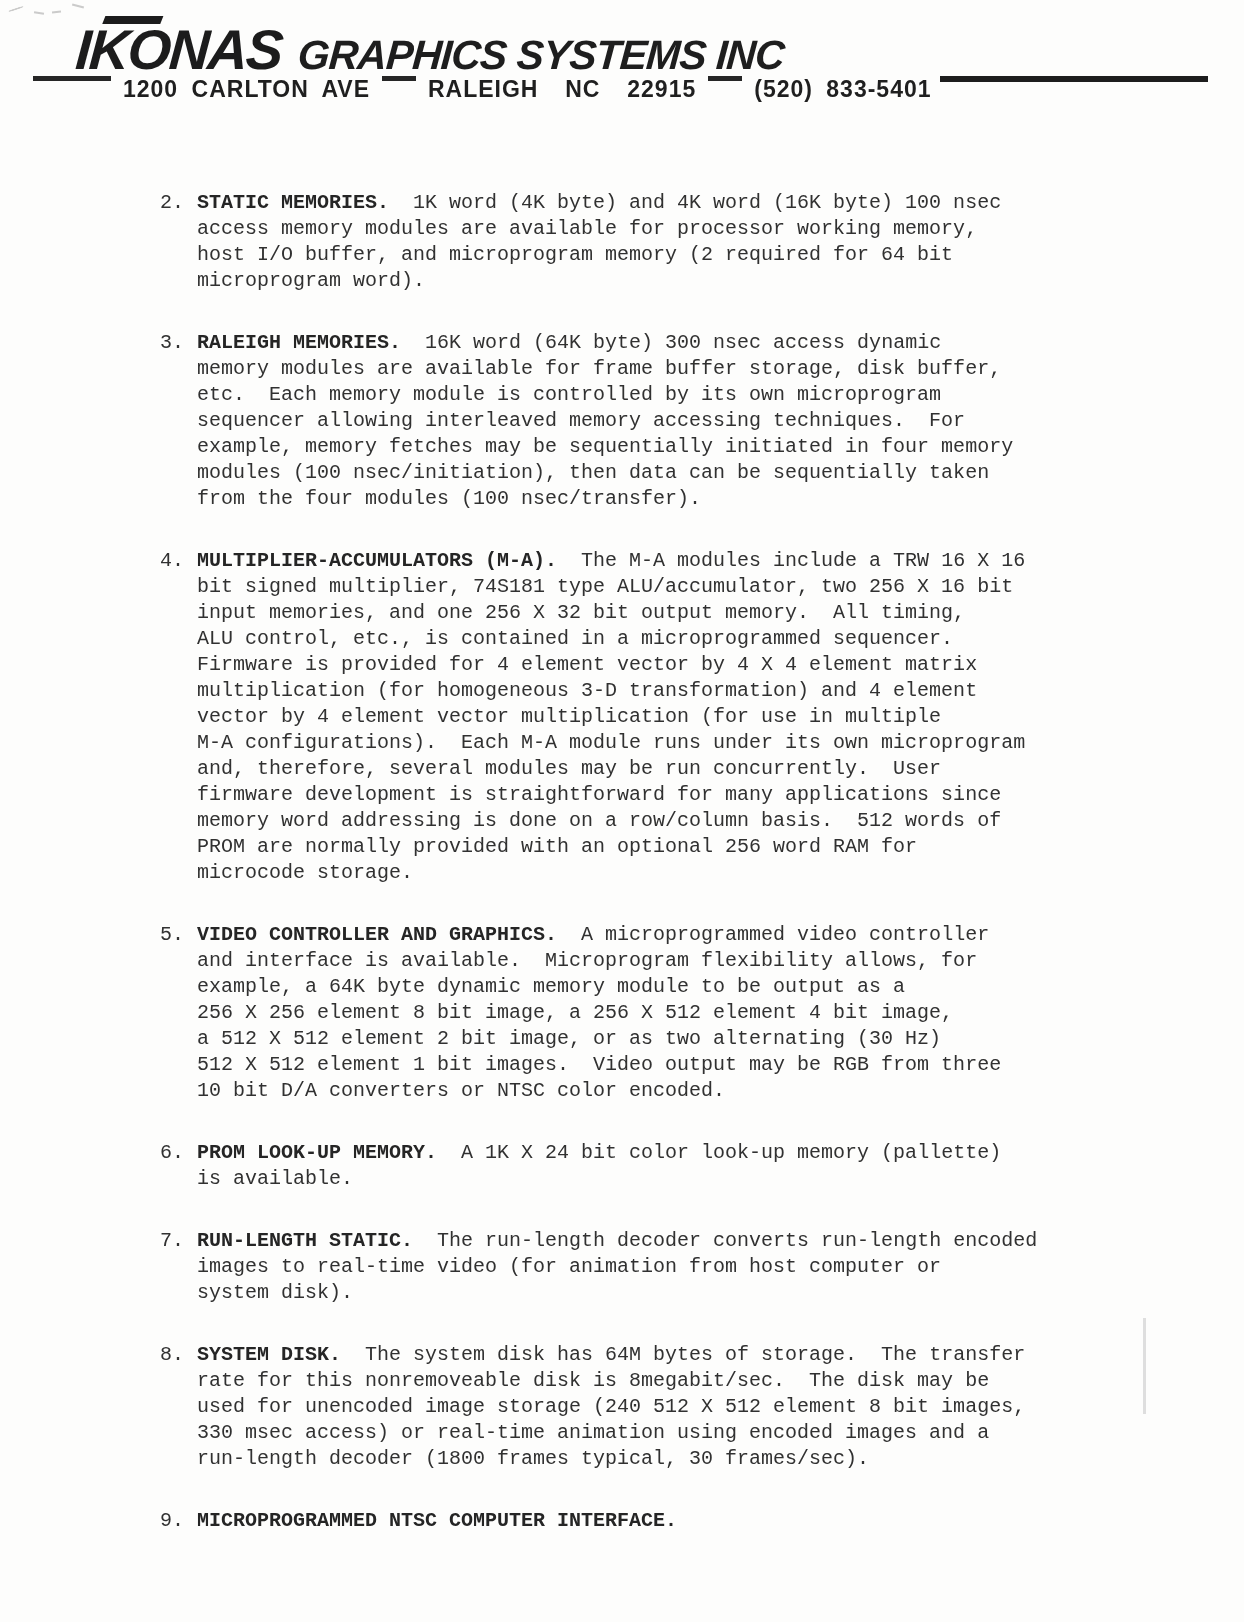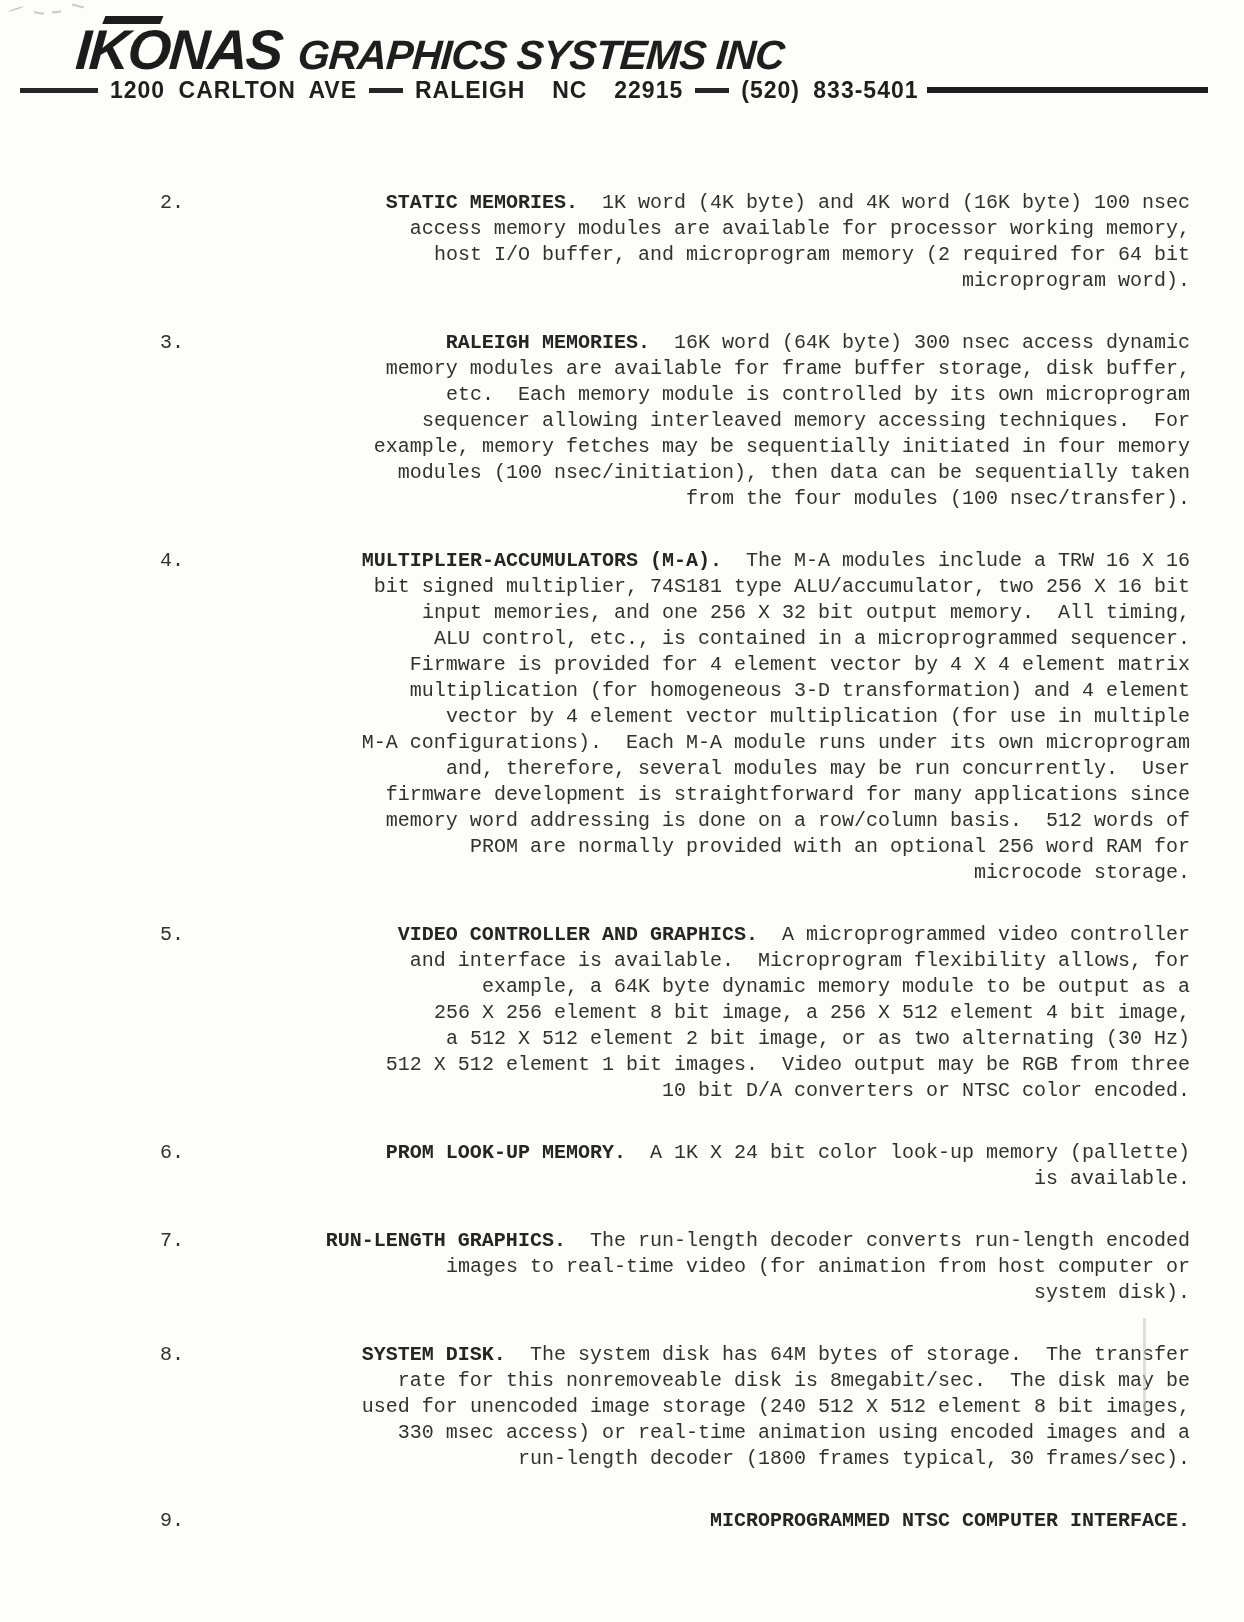--- a/index.html
+++ b/index.html
@@ -45,43 +45,43 @@
   .brand-suffix {
     font-family: "Liberation Sans", sans-serif;
     font-weight: bold; font-style: italic;
     font-size: 41px; line-height: 41px;
     letter-spacing: -1px; color: #1e1e1e;
     margin-left: 16px;
     transform: skewX(-4deg);
   }
   .address-row {
     position: absolute; left: 0; top: 76px; width: 1212px; height: 28px;
-    display: flex; align-items: center;
-    padding: 0 4px 0 20px;
+    display: flex; 
+    padding: 0 4px 0 33px;
   }
   .lh-rule-left  { width: 78px; height: 5px; background: #262626; }
   .lh-rule-right { flex: 1; height: 6px; background: #1d1d1d; margin-left: 8px; }
   .lh-dash { width: 34px; height: 5px; background: #262626; margin: 0 12px; flex: none; }
   .lh-text {
     font-weight: bold; font-size: 23px; color: #1f1f1f;
     letter-spacing: 1px; word-spacing: 6px; white-space: pre;
   }
   .lh-addr { margin-left: 12px; }
 
   
   .doc {
     position: absolute; left: 160px; top: 190px; width: 1030px;
   }
   .item {
     display: flex; margin-bottom: 36px;
     font-family: "Liberation Mono", monospace;
     font-size: 20px; line-height: 26px; color: #313131;
   }
   .item-num { width: 37px; flex: none; white-space: pre; }
-  .item-text { flex: 1; white-space: pre-wrap; text-align: right; }
+  .item-text { flex: 1; white-space: pre-wrap; }
   .item-title { font-weight: bold; color: #252525; }
 
   
   .scan-mark { position: absolute; right: 98px; top: 1318px; width: 3px; height: 96px;
                background: #c9c9c9; opacity: .6; }
 </style>
 </head>
 <body>
 
 <div class="page">
@@ -160,21 +160,21 @@
     </div>
 
     <div class="item">
       <div class="item-num">6.</div>
       <div class="item-text"><span class="item-title">PROM LOOK-UP MEMORY.</span><span>  A 1K X 24 bit color look-up memory (pallette)
 is available.</span></div>
     </div>
 
     <div class="item">
       <div class="item-num">7.</div>
-      <div class="item-text"><span class="item-title">RUN-LENGTH GRAPHICS.</span><span>  The run-length decoder converts run-length encoded
+      <div class="item-text"><span class="item-title">RUN-LENGTH STATIC.</span><span>  The run-length decoder converts run-length encoded
 images to real-time video (for animation from host computer or
 system disk).</span></div>
     </div>
 
     <div class="item">
       <div class="item-num">8.</div>
       <div class="item-text"><span class="item-title">SYSTEM DISK.</span><span>  The system disk has 64M bytes of storage.  The transfer
 rate for this nonremoveable disk is 8megabit/sec.  The disk may be
 used for unencoded image storage (240 512 X 512 element 8 bit images,
 330 msec access) or real-time animation using encoded images and a

